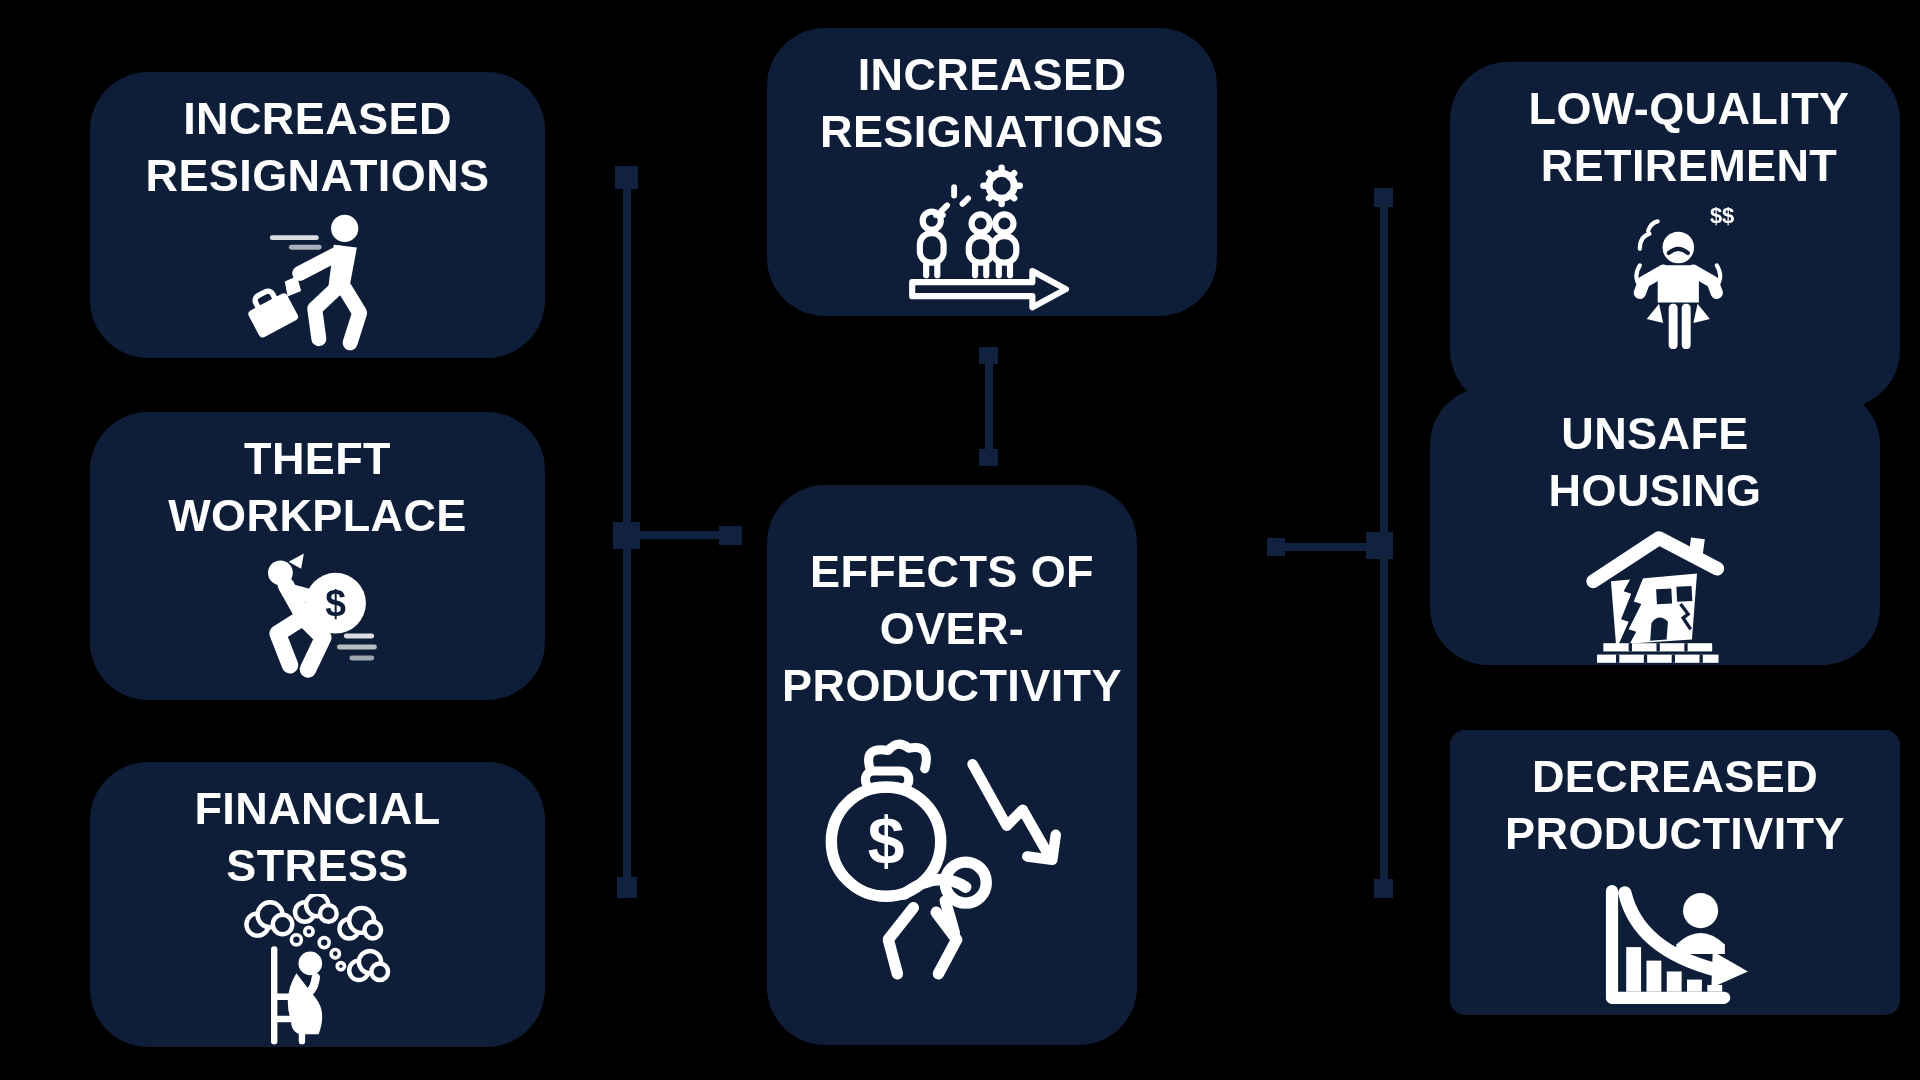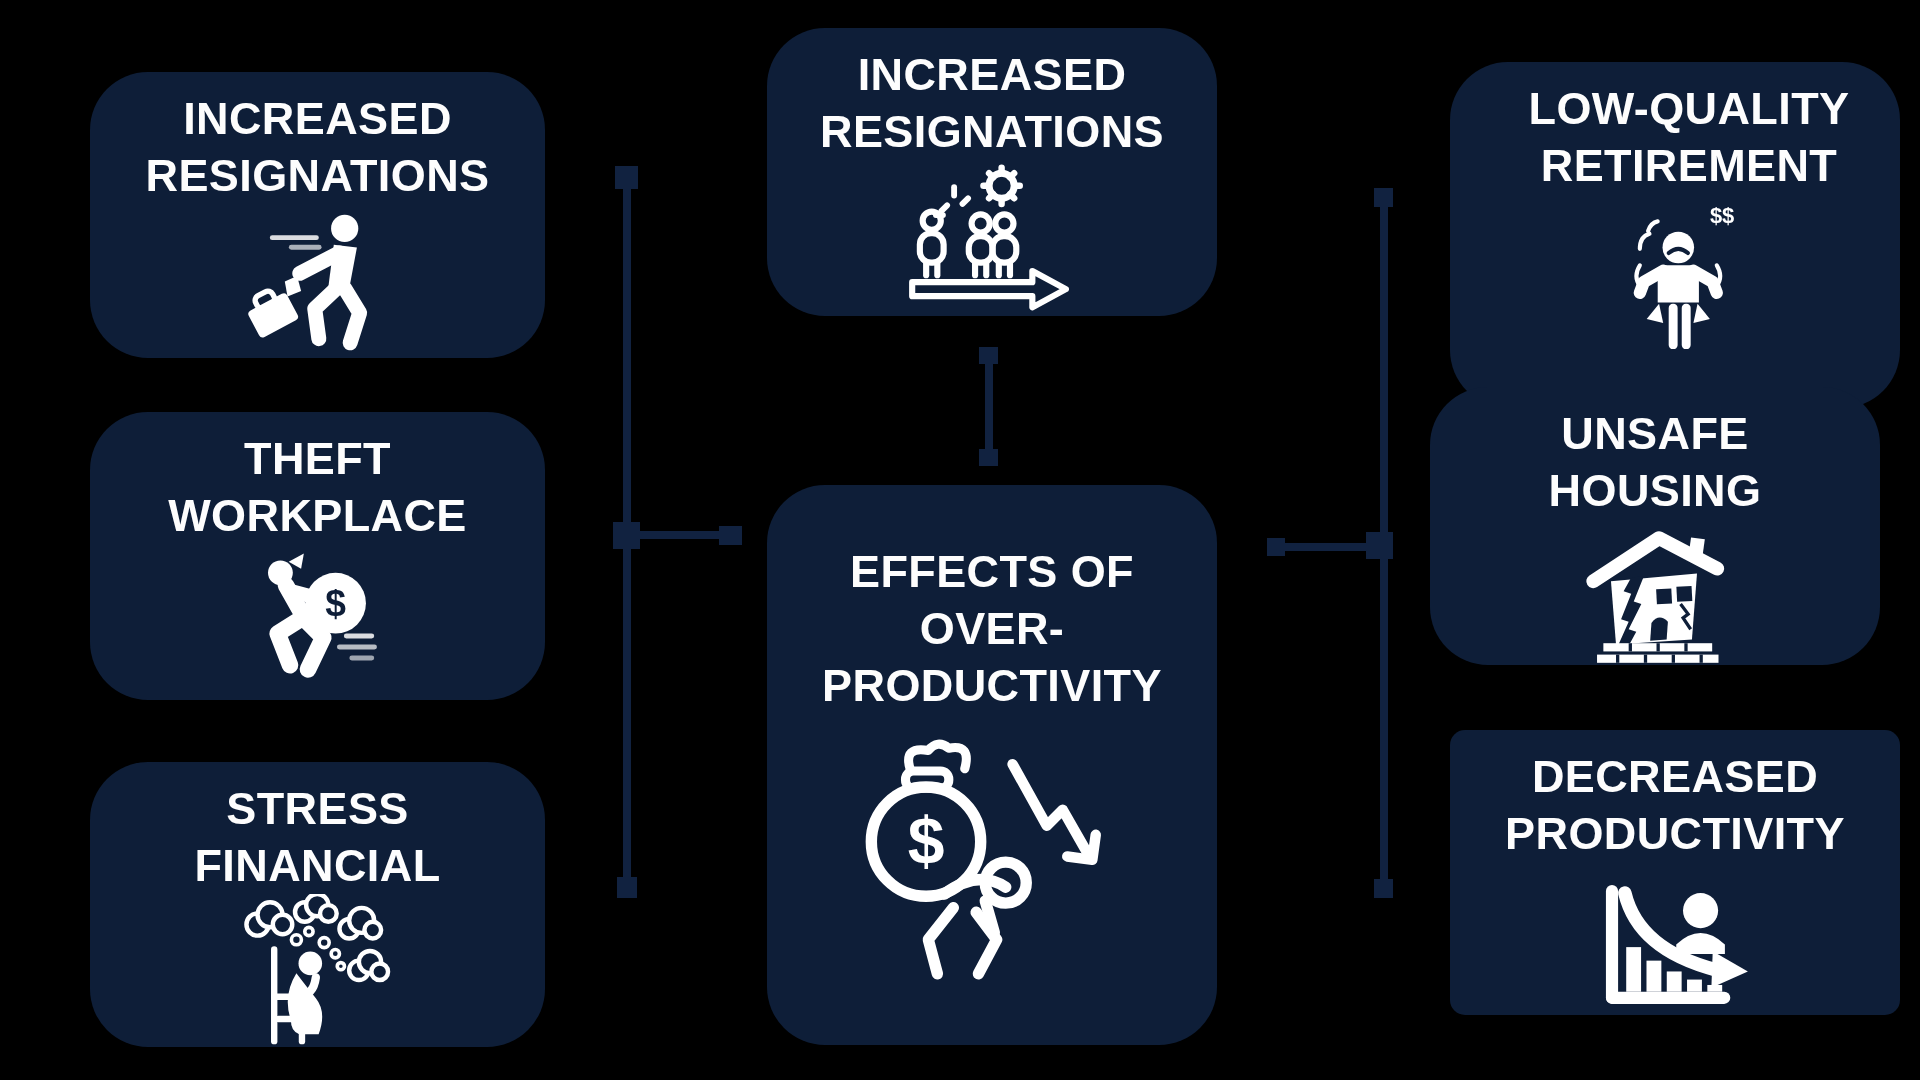--- a/index.html
+++ b/index.html
@@ -14,21 +14,21 @@
   .node{position:absolute;background:var(--box);border-radius:58px;color:var(--text);
         display:flex;flex-direction:column;align-items:center;box-sizing:border-box;}
   .title{font-weight:bold;text-align:center;font-size:45px;line-height:1.27;
          letter-spacing:.4px;margin-top:18px;}
   .icon{display:block;margin-top:4px;}
   
   .n-resignations{left:58px;top:72px;width:455px;height:286px;}
   .n-theft{left:58px;top:412px;width:455px;height:288px;}
   .n-stress{left:58px;top:762px;width:455px;height:285px;}
   .n-absenteeism{left:735px;top:28px;width:450px;height:288px;}
-  .n-effects{left:735px;top:485px;width:450px;height:560px;}
+  .n-effects{left:735px;top:485px;width:370px;height:560px;}
   .n-retirement{left:1418px;top:62px;width:450px;height:346px;padding-left:28px;}
   .n-housing{left:1398px;top:387px;width:450px;height:278px;}
   .n-productivity{left:1418px;top:730px;width:450px;height:285px;border-radius:15px;}
   .n-effects .title{margin-top:58px;}
   .icon-sm{height:158px;}
   .n-stress .icon-sm{height:170px;margin-top:0;}
   .n-absenteeism .icon-sm{height:162px;margin-top:2px;}
   .icon-lg{height:262px;margin-top:16px;}
   
   .conn{position:absolute;background:var(--conn);}
@@ -102,22 +102,22 @@
         <line x1="42" y1="27" x2="55" y2="50" stroke-width="12"></line>
         <line x1="45" y1="31" x2="60" y2="35" stroke-width="10"></line>
         <path d="M55,50 L36,62 L45,85" stroke-width="12"></path>
         <path d="M56,52 L69,65 L58,88" stroke-width="12"></path>
       </g>
     </svg>
   </div>
 
   <div class="node n-stress">
     <div class="title">
+      <div>FINANCIAL</div>
       <div>STRESS</div>
-      <div>FINANCIAL</div>
     </div>
     <svg class="icon icon-sm" viewBox="0 0 130 110">
 
       <g stroke="#fff" stroke-width="3.2" fill="var(--box)">
         <circle cx="22" cy="22" r="8"></circle>
           <circle cx="31" cy="15" r="9"></circle>
           <circle cx="40" cy="22" r="7"></circle>
         <circle cx="56" cy="13" r="7"></circle>
           <circle cx="65" cy="8" r="8"></circle>
           <circle cx="73" cy="14" r="6"></circle>

